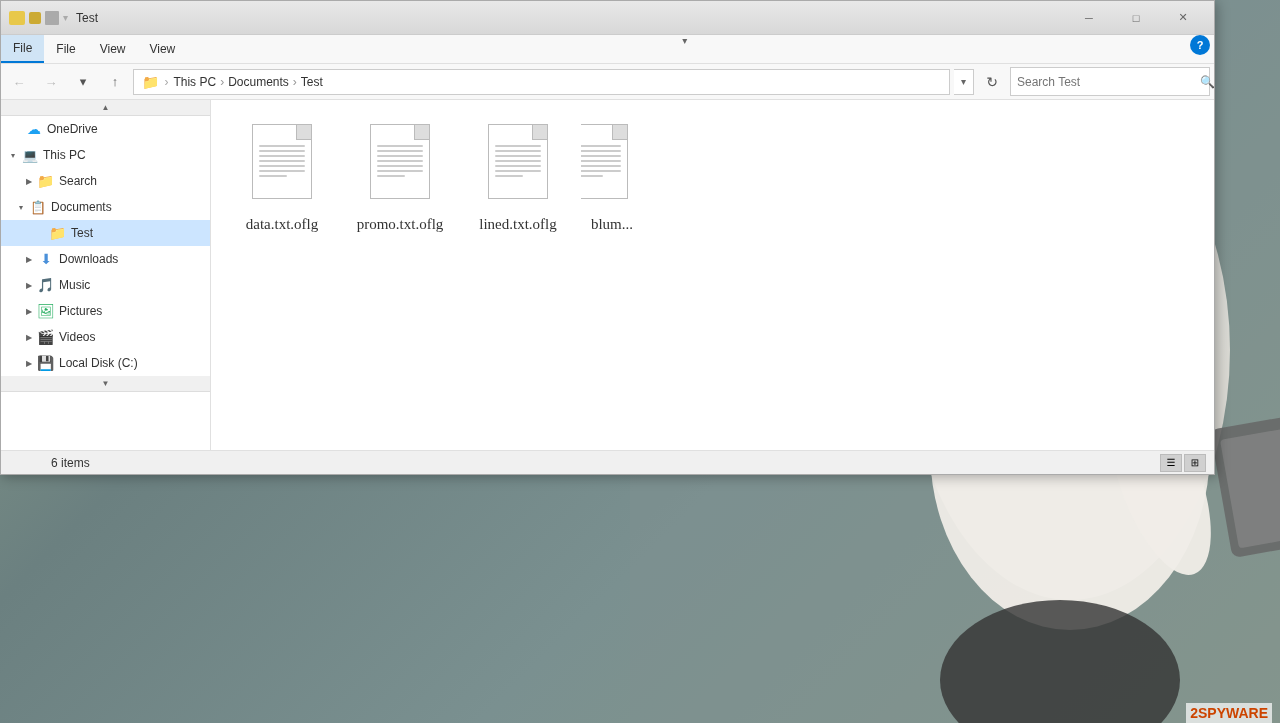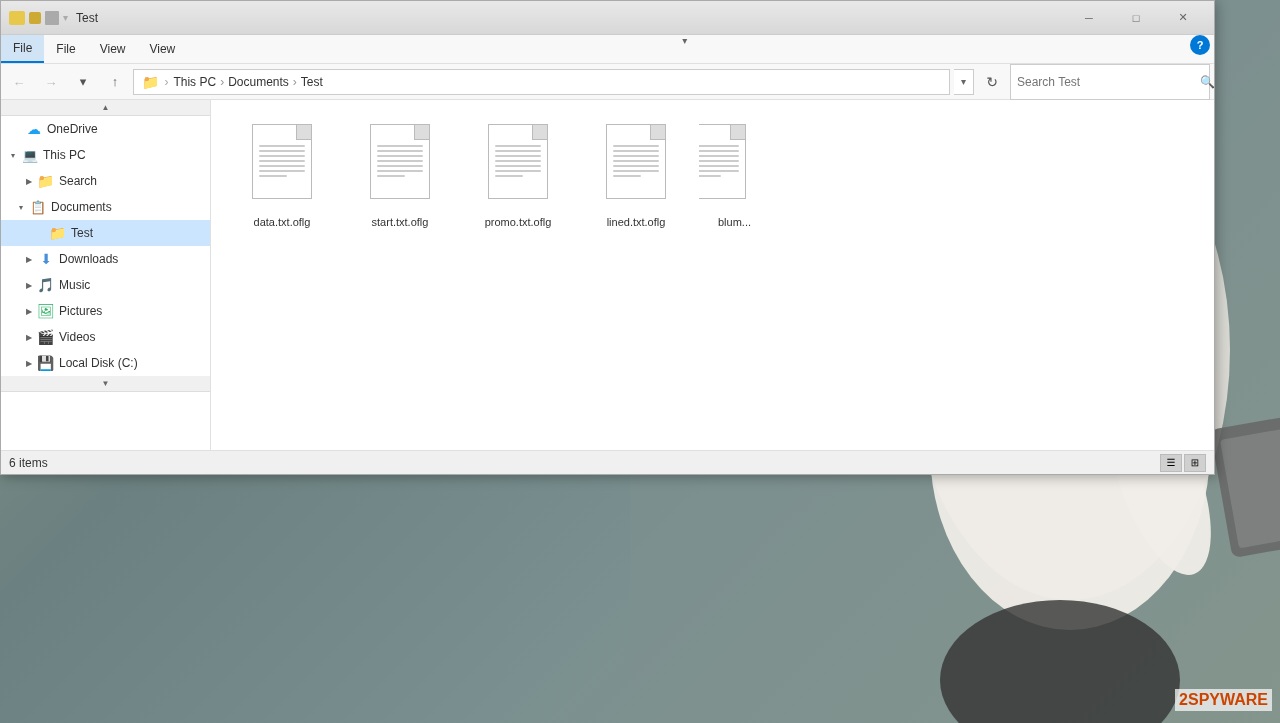--- a/index.html
+++ b/index.html
@@ -214,21 +214,21 @@
       display: flex;
       align-items: center;
       justify-content: center;
       cursor: pointer;
       color: #555;
       font-size: 14px;
     }
 
     .search-box {
       width: 200px;
-      height: 36px;
+      height: 29px;
       border: 1px solid #ccc;
       background: white;
       display: flex;
       align-items: center;
       padding: 0 6px;
       gap: 28px;
     }
 
     .search-input {
       border: none;
@@ -387,25 +387,26 @@
     .doc-line {
       height: 2px;
       background: #ccc;
       margin-bottom: 3px;
       border-radius: 1px;
     }
 
     .doc-line:last-child { width: 60%; }
 
     .file-name {
-      font-size: 11px;
+      font-size: 15px;
       color: #333;
       text-align: center;
       word-break: break-all;
       line-height: 1.3;
+      font-family: Liberation Serif, serif;
     }
 
     
     .file-item-partial {
       overflow: hidden;
     }
 
     
     .status-bar {
       height: 24px;
@@ -413,20 +414,21 @@
       border-top: 1px solid #e0e0e0;
       display: flex;
       align-items: center;
       padding: 0 8px;
       flex-shrink: 0;
     }
 
     .status-text {
       font-size: 12px;
       color: #333;
+      margin-left: 42px;
     }
 
     .status-view-buttons {
       margin-left: auto;
       display: flex;
       gap: 2px;
     }
 
     .view-btn {
       width: 22px;
@@ -436,23 +438,23 @@
       display: flex;
       align-items: center;
       justify-content: center;
       cursor: pointer;
       font-size: 10px;
     }
 
     
     .watermark {
       position: absolute;
-      bottom: 12px;
+      bottom: 0;
       right: 8px;
-      font-size: 16px;
+      font-size: 14px;
       font-weight: bold;
       color: #cc4400;
       z-index: 20;
       background: rgba(255,255,255,0.7);
       padding: 2px 4px;
     }
 
     
     .person-figure {
       position: absolute;
@@ -648,36 +650,20 @@
               <div class="doc-line"></div>
               <div class="doc-line"></div>
               <div class="doc-line"></div>
               <div class="doc-line"></div>
             </div>
           </div>
         </div>
         <span class="file-name">data.txt.oflg</span>
       </div>
 
-      <div class="file-item">
-        <div class="file-icon">
-          <div class="doc-icon-shape">
-            <div class="doc-lines">
-              <div class="doc-line"></div>
-              <div class="doc-line"></div>
-              <div class="doc-line"></div>
-              <div class="doc-line"></div>
-              <div class="doc-line"></div>
-              <div class="doc-line"></div>
-              <div class="doc-line"></div>
-            </div>
-          </div>
-        </div>
-        <span class="file-name">start.txt.oflg</span>
-      </div>
 
 
       <div class="file-item">
         <div class="file-icon">
           <div class="doc-icon-shape">
             <div class="doc-lines">
               <div class="doc-line"></div>
               <div class="doc-line"></div>
               <div class="doc-line"></div>
               <div class="doc-line"></div>

